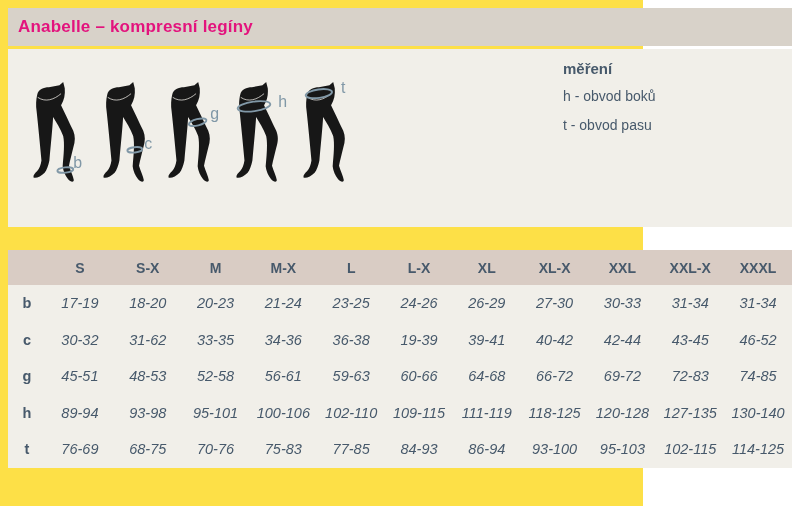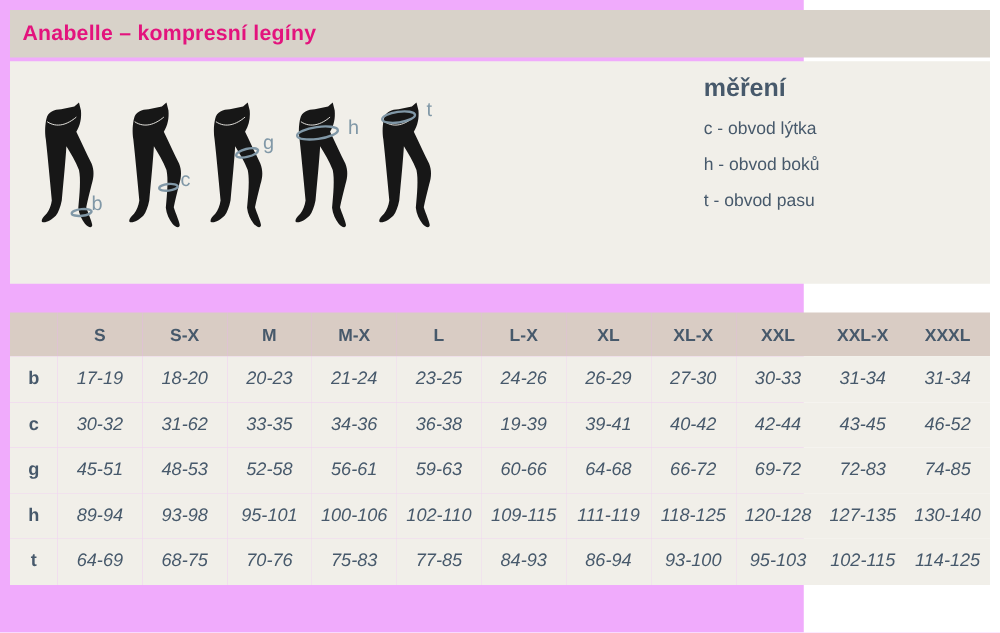--- a/index.html
+++ b/index.html
@@ -1,21 +1,21 @@
 <!DOCTYPE html>
 <html style="--accent: #e3137d; --text: #47596b; --titlebar_bg: #d8d2c9; --panel_bg: #f1efe9; --table_header_bg: #d9ccc4; --marker: #8198a7; --silhouette: #171717;"><head>
 <meta charset="utf-8">
 <style>
   html,body{margin:0;padding:0;background:#ffffff;}
   body{
     width:800px;height:506px;overflow:hidden;
     font-family:"Liberation Sans", sans-serif;
     color:var(--text, #47596b);
   }
-  .page{position:relative;width:643px;height:506px;background:#f0abfc;}
+  .page{position:relative;width:643px;height:506px;background:#fde047;}
 
   
   .title-bar{
     position:absolute;left:8px;top:8px;width:784px;height:38px;
     background:var(--titlebar_bg,#d8d2c9);
     display:flex;align-items:center;
   }
   .title-bar h1{
     margin:0 0 0 10px;font-size:17px;font-weight:bold;
     color:var(--accent,#e3137d);letter-spacing:.2px;
@@ -23,21 +23,21 @@
 
   
   .figure-panel{
     position:absolute;left:8px;top:49px;width:784px;height:178px;
     background:var(--panel_bg,#f1efe9);
   }
   .leg-figure{position:absolute;top:33px;width:60px;height:106px;}
   .leg-figure svg{display:block;width:100%;height:100%;overflow:visible;}
 
   .legend{position:absolute;left:555px;top:11px;font-size:14px;color:var(--text,#47596b);}
-  .legend-title{font-weight:bold;font-size:20px;margin:0 0 11px 0;}
+  .legend-title{font-weight:bold;font-size:15px;margin:0 0 11px 0;}
   .legend ul{list-style:none;margin:0;padding:0;}
   .legend li{margin:0 0 12.5px 0;line-height:16.5px;}
 
   
   .size-table{
     position:absolute;left:8px;top:250px;width:784px;
     border-collapse:collapse;table-layout:fixed;
     font-size:14.5px;color:var(--text,#47596b);
   }
   .size-table col.lblcol{width:38px;}
@@ -130,21 +130,20 @@
           <svg viewBox="0 0 110 200">
             <use href="#legs-shape"></use>
             <ellipse cx="34" cy="22" rx="25" ry="8" transform="rotate(-8 34 22)" fill="none" stroke="#8198a7" stroke-width="3.6"></ellipse>
             <text x="76" y="20" fill="#8198a7" font-size="30" font-family="Liberation Sans, sans-serif">t</text>
           </svg>
         </div>
       </div>
     <div class="legend">
       <p class="legend-title">měření</p>
       <ul id="legend-list">
-          <li>c - obvod lýtka</li>
           <li>h - obvod boků</li>
           <li>t - obvod pasu</li>
         </ul>
     </div>
   </section>
 
   <table class="size-table">
     <colgroup>
         <col class="lblcol">
       </colgroup>
@@ -216,21 +215,21 @@
           <td>102-110</td>
           <td>109-115</td>
           <td>111-119</td>
           <td>118-125</td>
           <td>120-128</td>
           <td>127-135</td>
           <td>130-140</td>
         </tr>
         <tr>
           <th>t</th>
-          <td>64-69</td>
+          <td>76-69</td>
           <td>68-75</td>
           <td>70-76</td>
           <td>75-83</td>
           <td>77-85</td>
           <td>84-93</td>
           <td>86-94</td>
           <td>93-100</td>
           <td>95-103</td>
           <td>102-115</td>
           <td>114-125</td>

